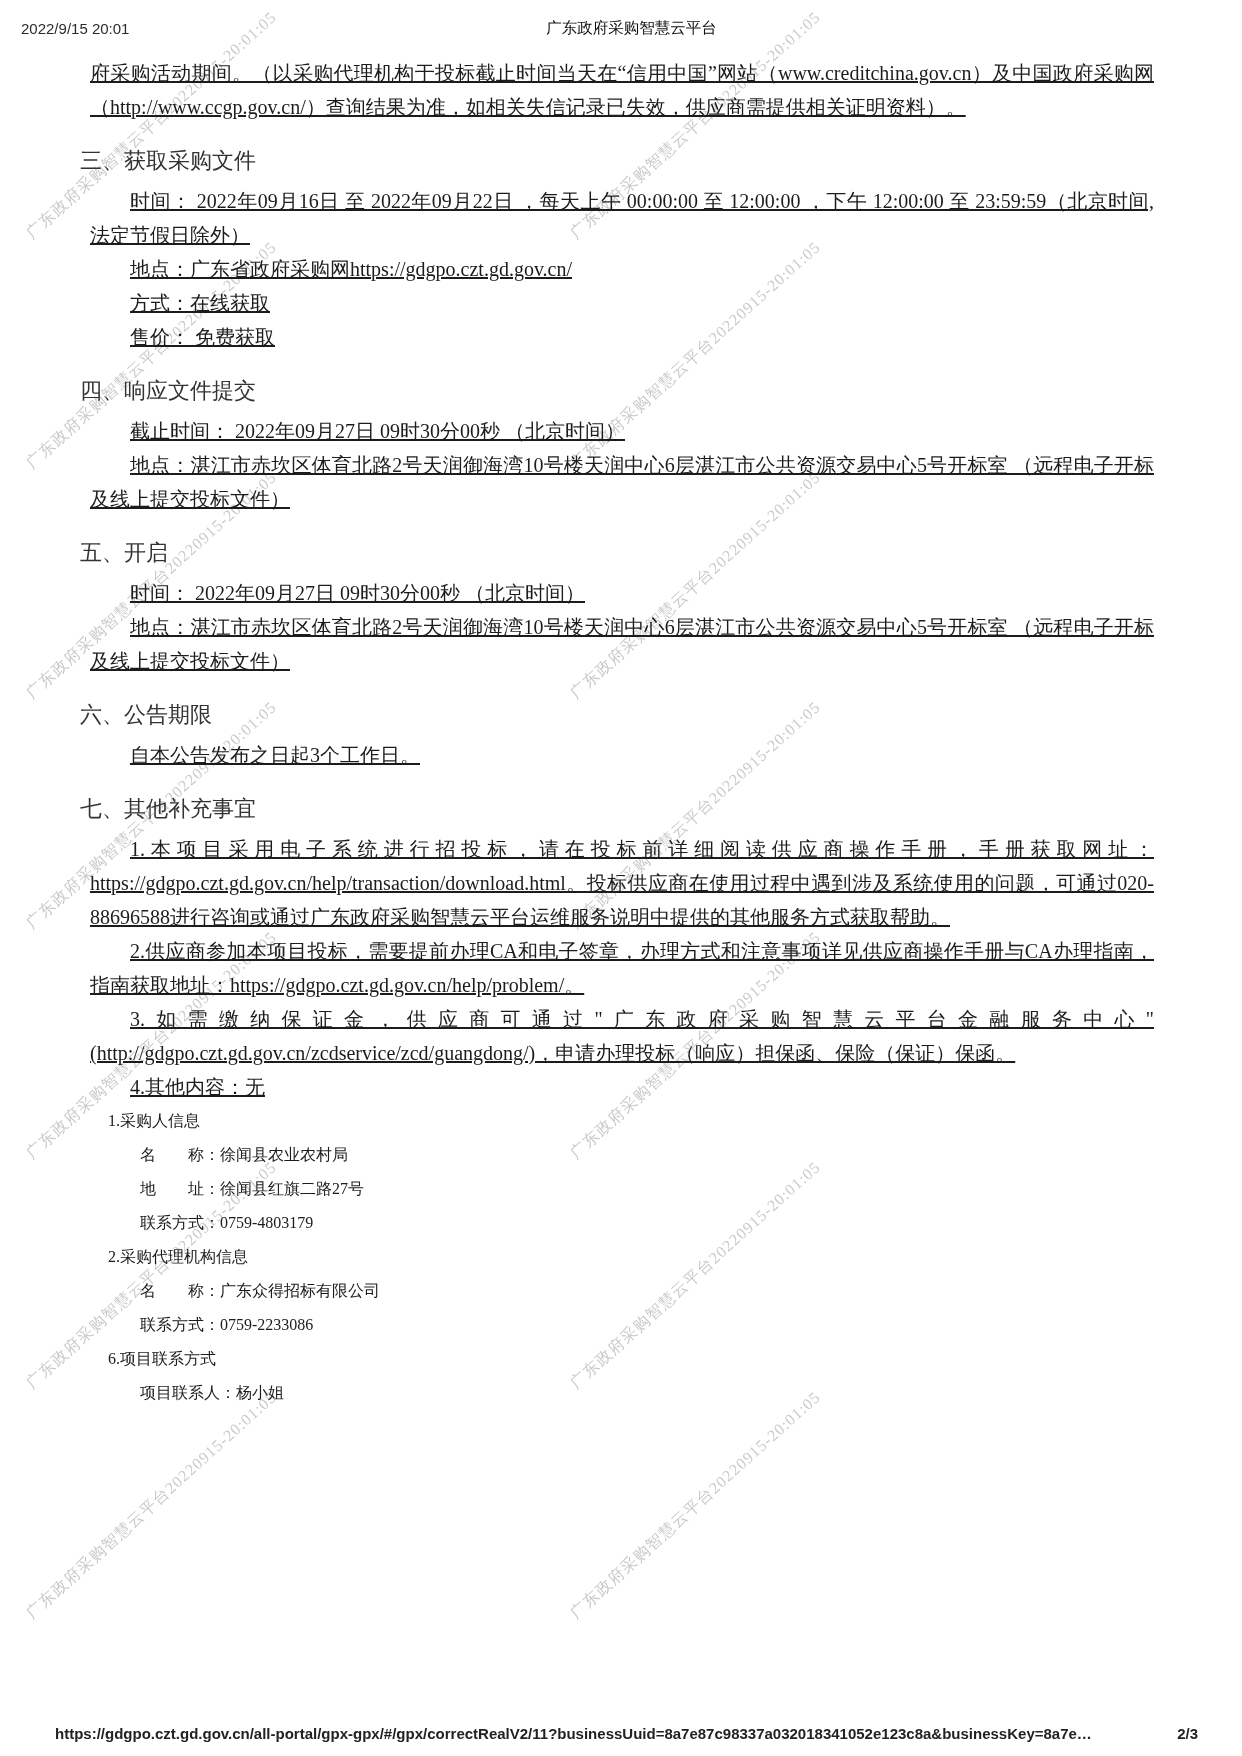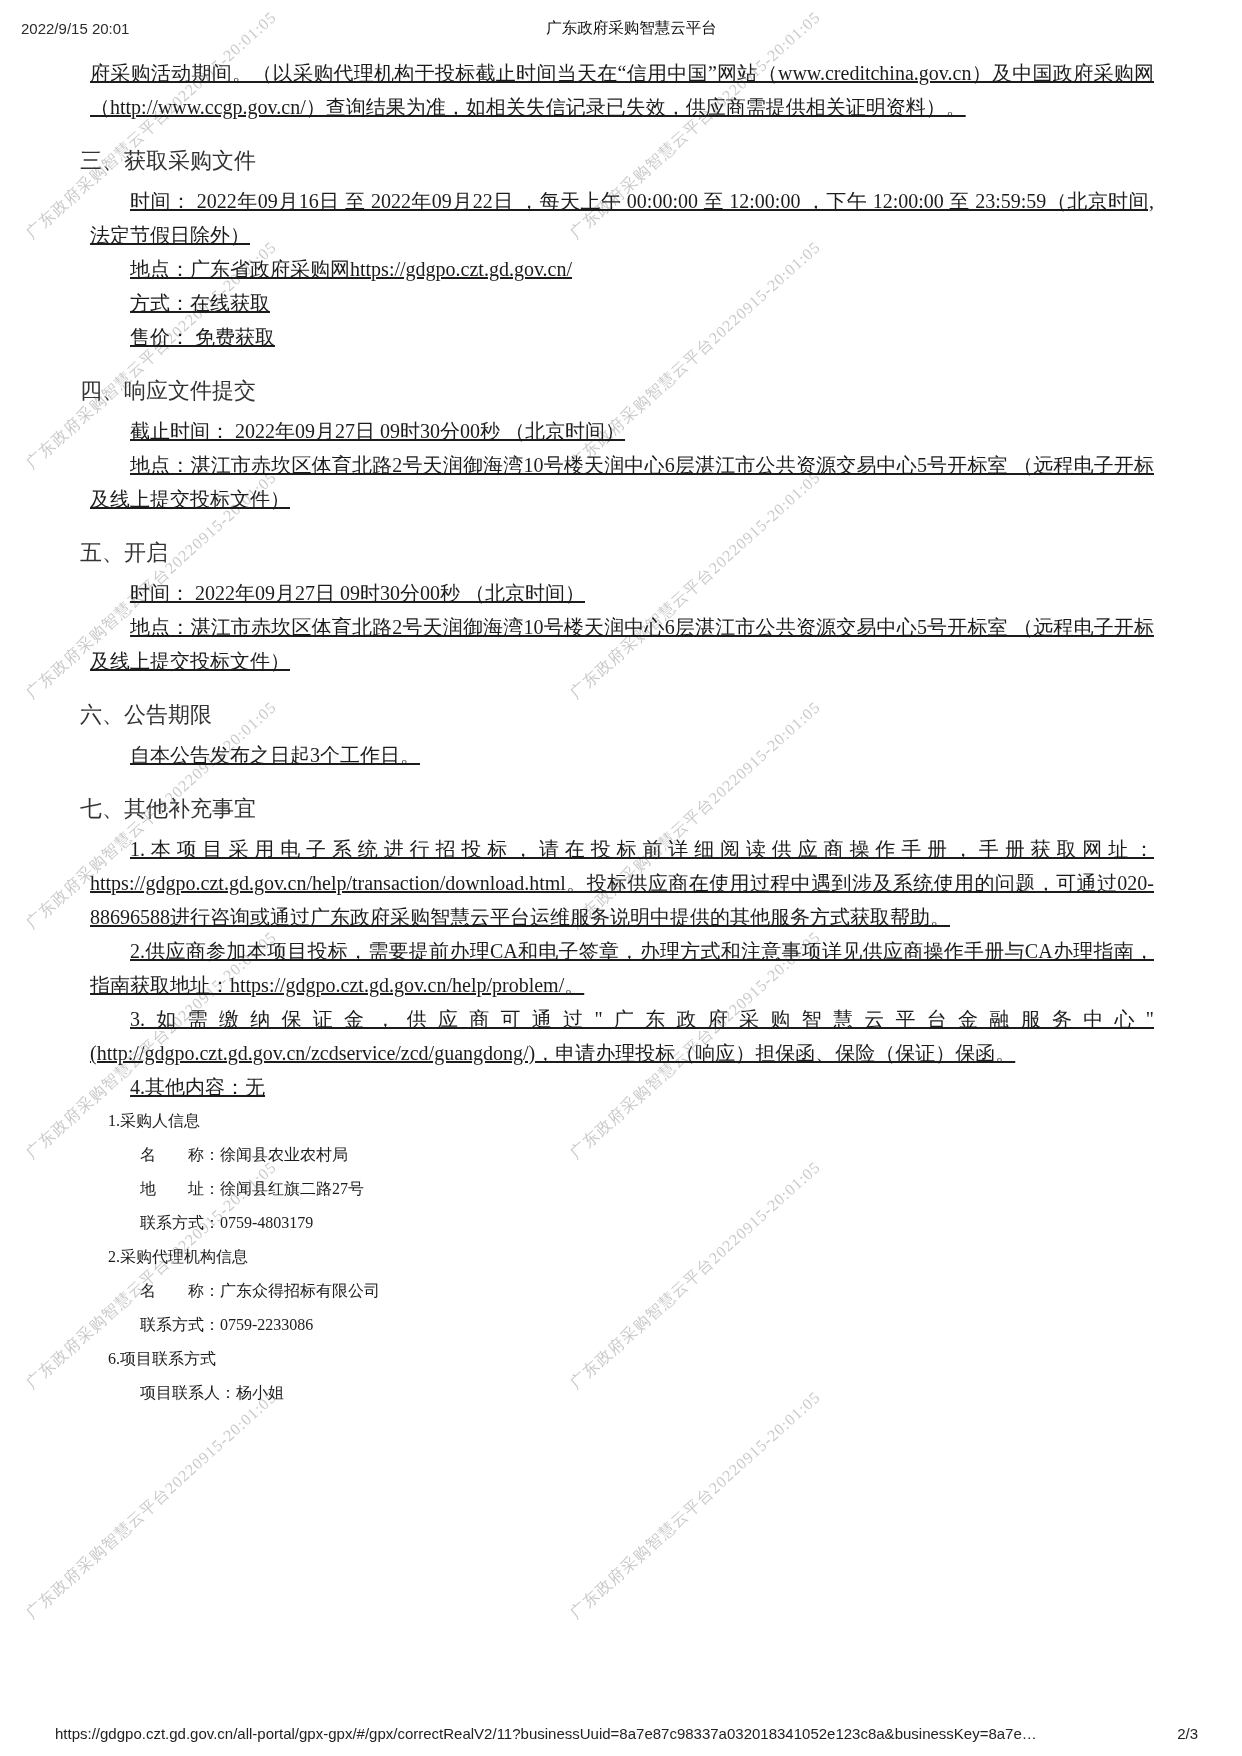--- a/index.html
+++ b/index.html
@@ -55,21 +55,21 @@
   .doc .detail{
     font-size:16px;line-height:34px;
     margin-left:50px;text-align:left;
   }
   
   .ftr{
     position:absolute;bottom:14px;left:0;right:0;
     display:flex;justify-content:space-between;align-items:flex-start;
     padding:0 44px 0 55px;
     font-family:"Liberation Sans","DejaVu Sans",sans-serif;
-    font-size:15px;color:#222;
+    font-size:15px;color:#222;font-weight:bold;
   }
   .ftr .url{max-width:1060px;overflow:hidden;white-space:nowrap;}
 </style>
 </head>
 <body>
 
 <div class="page">
 
   <div class="wm-layer" id="wm-layer">
       <div class="wm" style="left: 36px; top: 223px; color: rgb(196, 196, 196);">广东政府采购智慧云平台20220915-20:01:05</div>

